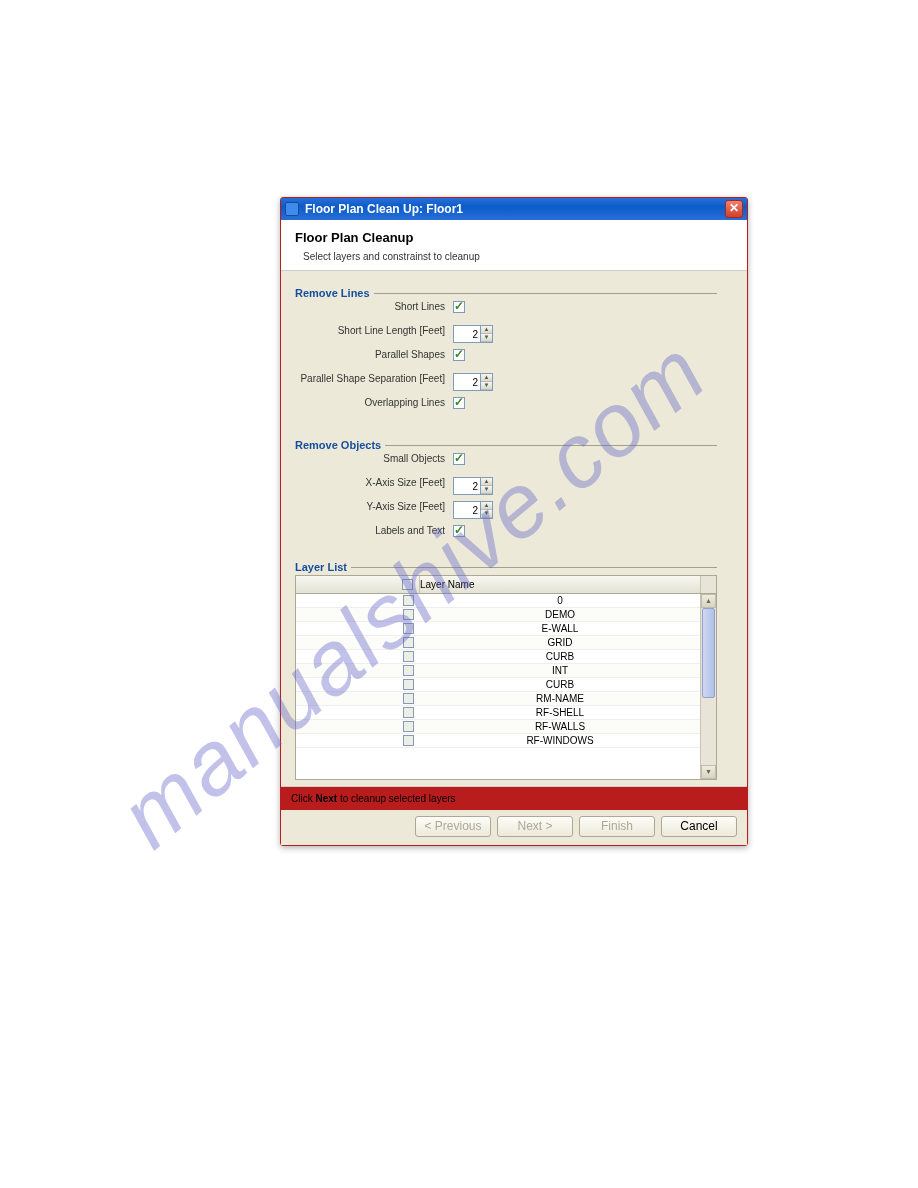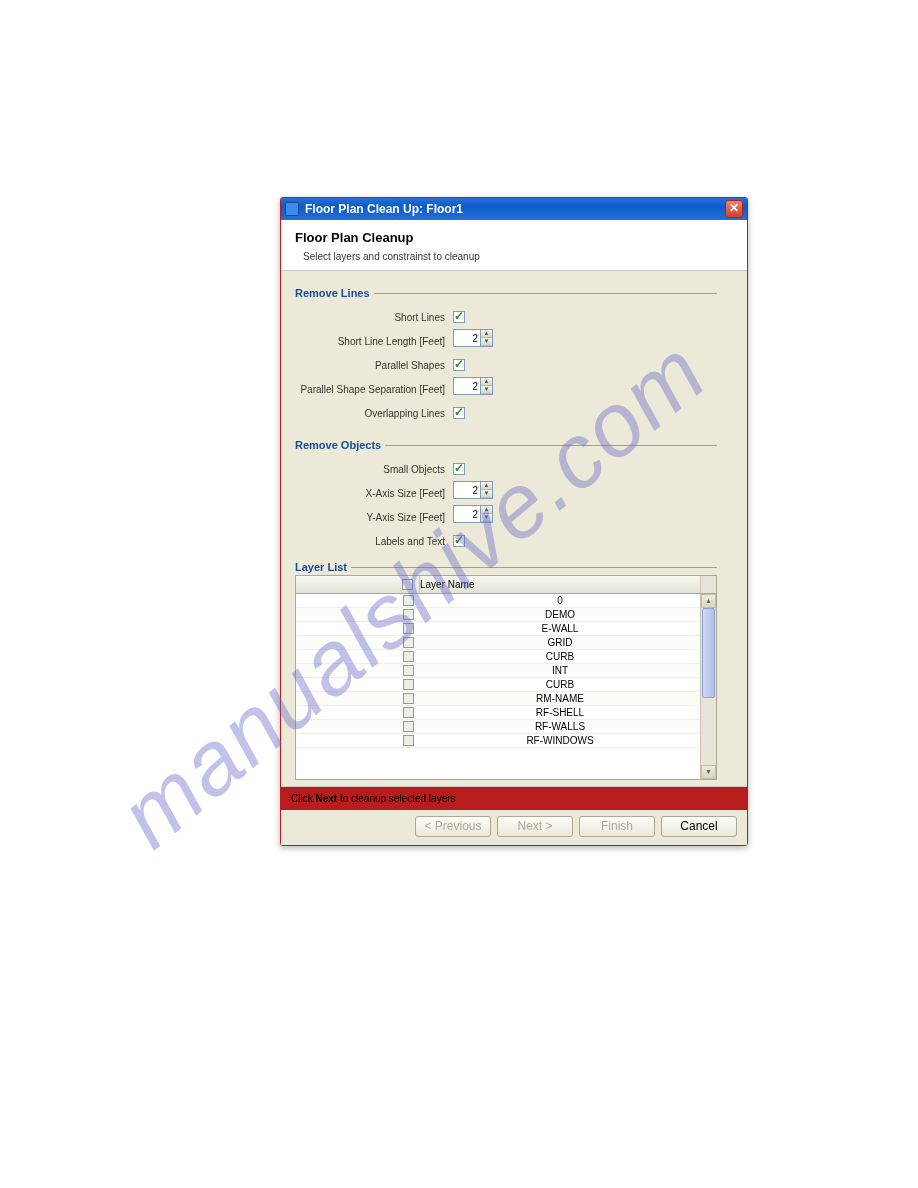--- a/index.html
+++ b/index.html
@@ -92,21 +92,21 @@
     z-index: 0;
   }
   .group-label span {
     background: #ece9d8;
     position: relative;
     z-index: 1;
     padding-right: 4px;
   }
   .form-row {
     display: flex;
-    align-items: flex-end;
+    align-items: flex-start;
     height: 22px;
     margin: 2px 0;
   }
   .form-label {
     width: 158px;
     text-align: right;
     padding-right: 8px;
     font-size: 10px;
     color: #333;
   }

